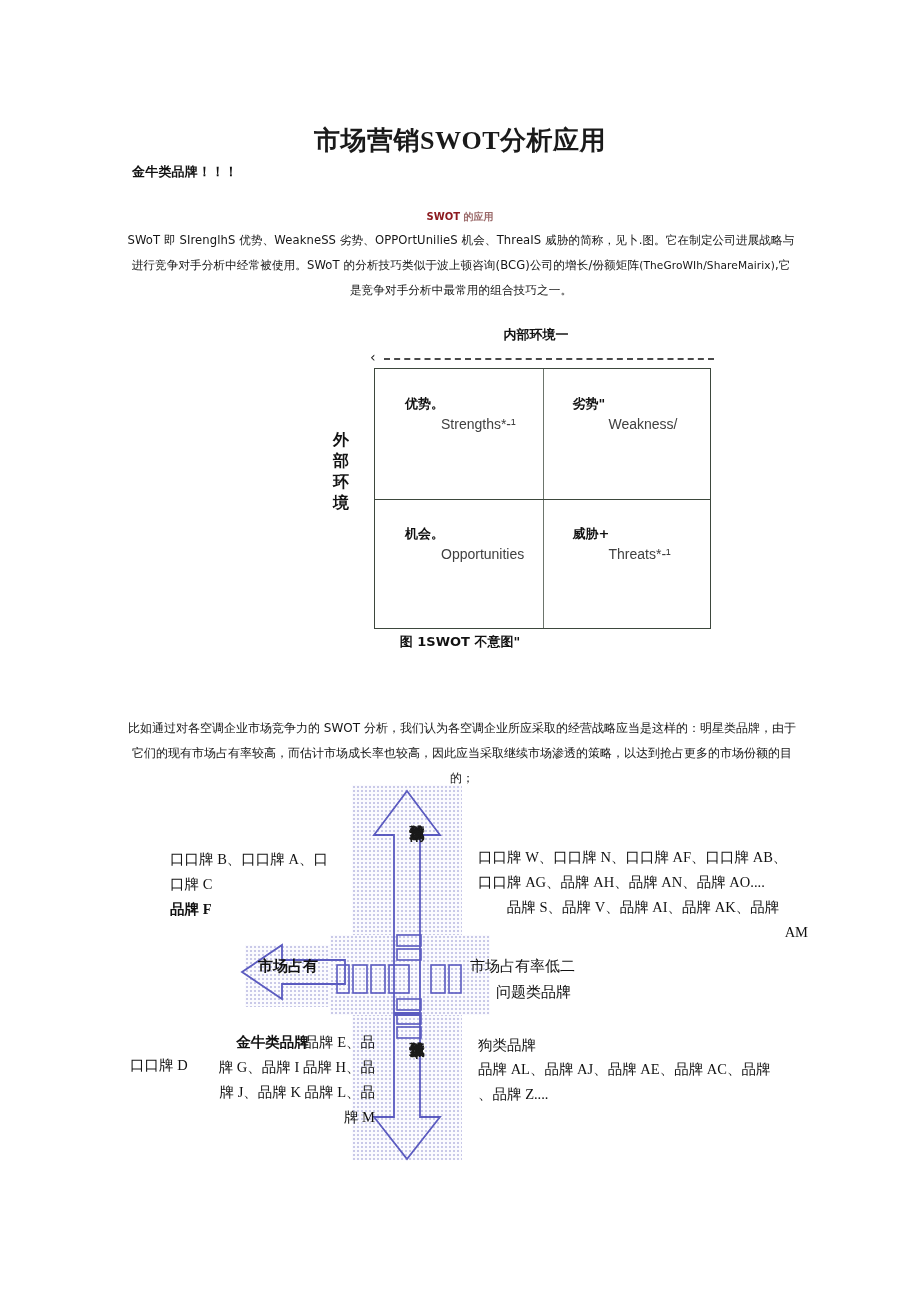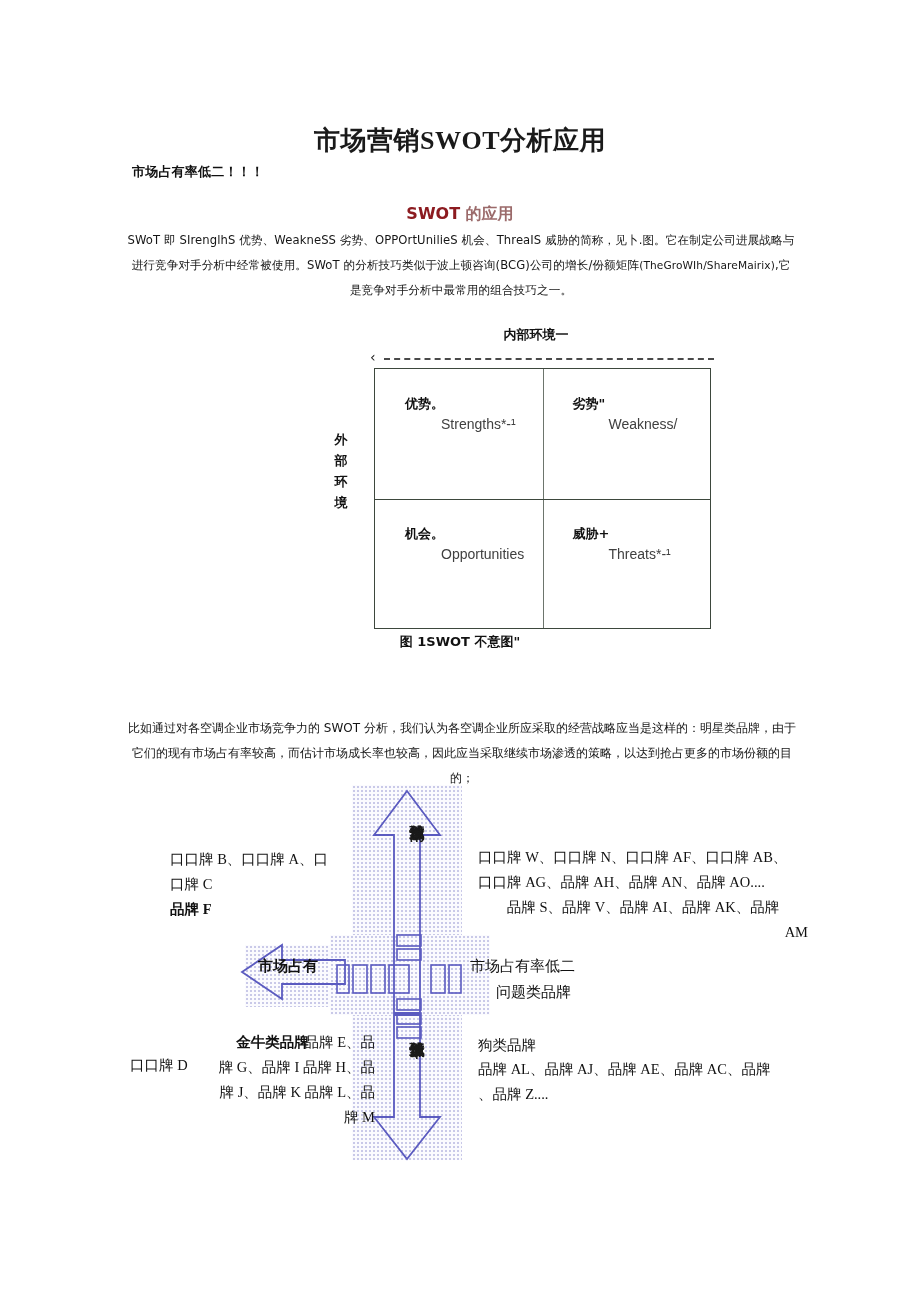--- a/index.html
+++ b/index.html
@@ -41,25 +41,25 @@
     font-size: 13px;
     font-weight: 700;
     color: #111111;
     letter-spacing: 0.2px;
   }
 
   
   .section-heading {
     position: absolute;
     left: 0;
-    top: 204px;
+    top: 210px;
     width: 920px;
     text-align: center;
     font-family: "DejaVu Sans", "Liberation Sans", sans-serif;
-    font-size: 16px;
+    font-size: 10px;
     font-weight: 700;
   }
   .section-heading .kw { color: #8c1b20; }
   .section-heading .kw-sub { color: #9b6a6a; font-weight: 700; }
 
   
   .intro-para {
     position: absolute;
     left: 126px;
     top: 228px;
@@ -114,21 +114,21 @@
     top: 8px;
     width: 330px;
     border-top: 2px dashed #4a4a4a;
   }
   .swot-left-label {
     position: absolute;
     left: 0px;
     top: 103px;
     width: 22px;
     font-family: "DejaVu Sans", "Liberation Sans", sans-serif;
-    font-size: 13px;
+    font-size: 16px;
     font-weight: 700;
     line-height: 21px;
     text-align: center;
     color: #131313;
   }
   .swot-grid {
     position: absolute;
     left: 44px;
     top: 42px;
     width: 337px;
@@ -305,21 +305,21 @@
   .quad-text.q4-title { left: 348px; top: 248px; width: 200px; text-align: left; }
   .quad-text.q4 { left: 348px; top: 272px; width: 330px; text-align: left; }
   .bold-cn { font-weight: 700; }
 </style>
 </head>
 <body>
 
 <div id="page">
 
   <div class="doc-title">市场营销SWOT分析应用</div>
-  <div class="subtitle-note">市场占有率低二！！！</div>
+  <div class="subtitle-note">金牛类品牌！！！</div>
 
   <div class="section-heading">
     <span class="kw">SWOT</span><span class="kw-sub"> 的应用</span>
   </div>
 
   <div class="intro-para">
     <span>SWoT 即 SIrenglhS 优势、WeakneSS 劣势、OPPOrtUnilieS 机会、ThreaIS 威胁的简称，见卜.图。它在制定公司进展战略与进行竞争对手分析中经常被使用。SWoT 的分析技巧类似于波上顿咨询(BCG)公司的增长/份额矩阵</span><span class="small">(TheGroWIh/ShareMairix)</span><span>,它是竞争对手分析中最常用的组合技巧之一。</span>
   </div>
 
   <div class="swot-fig">

